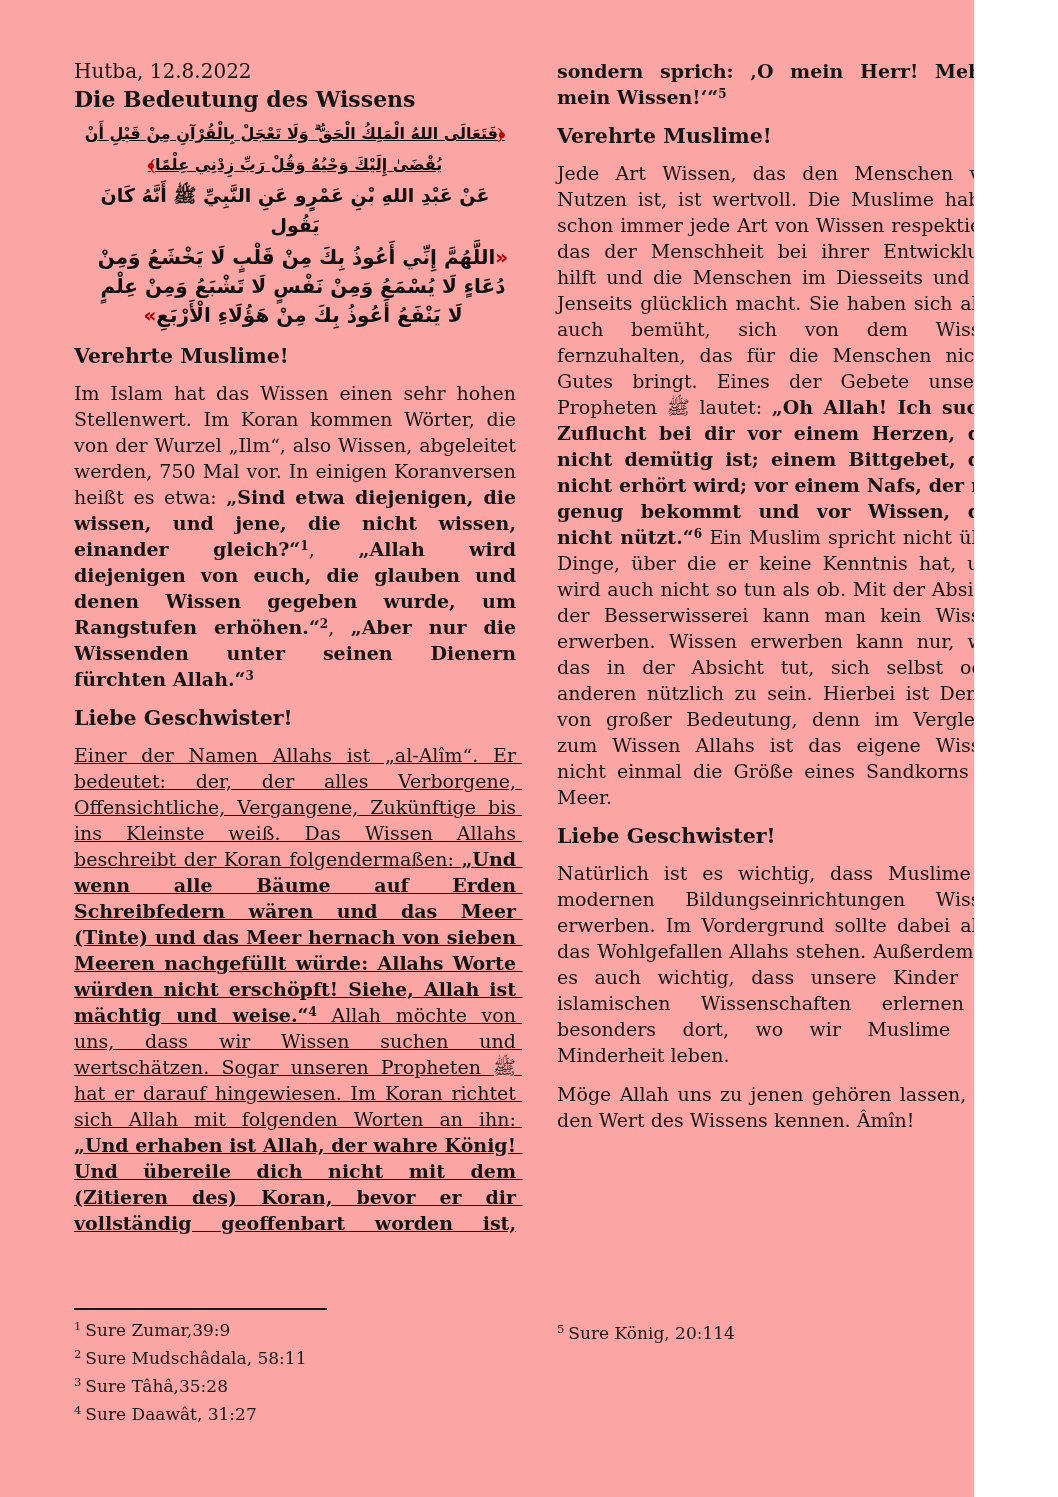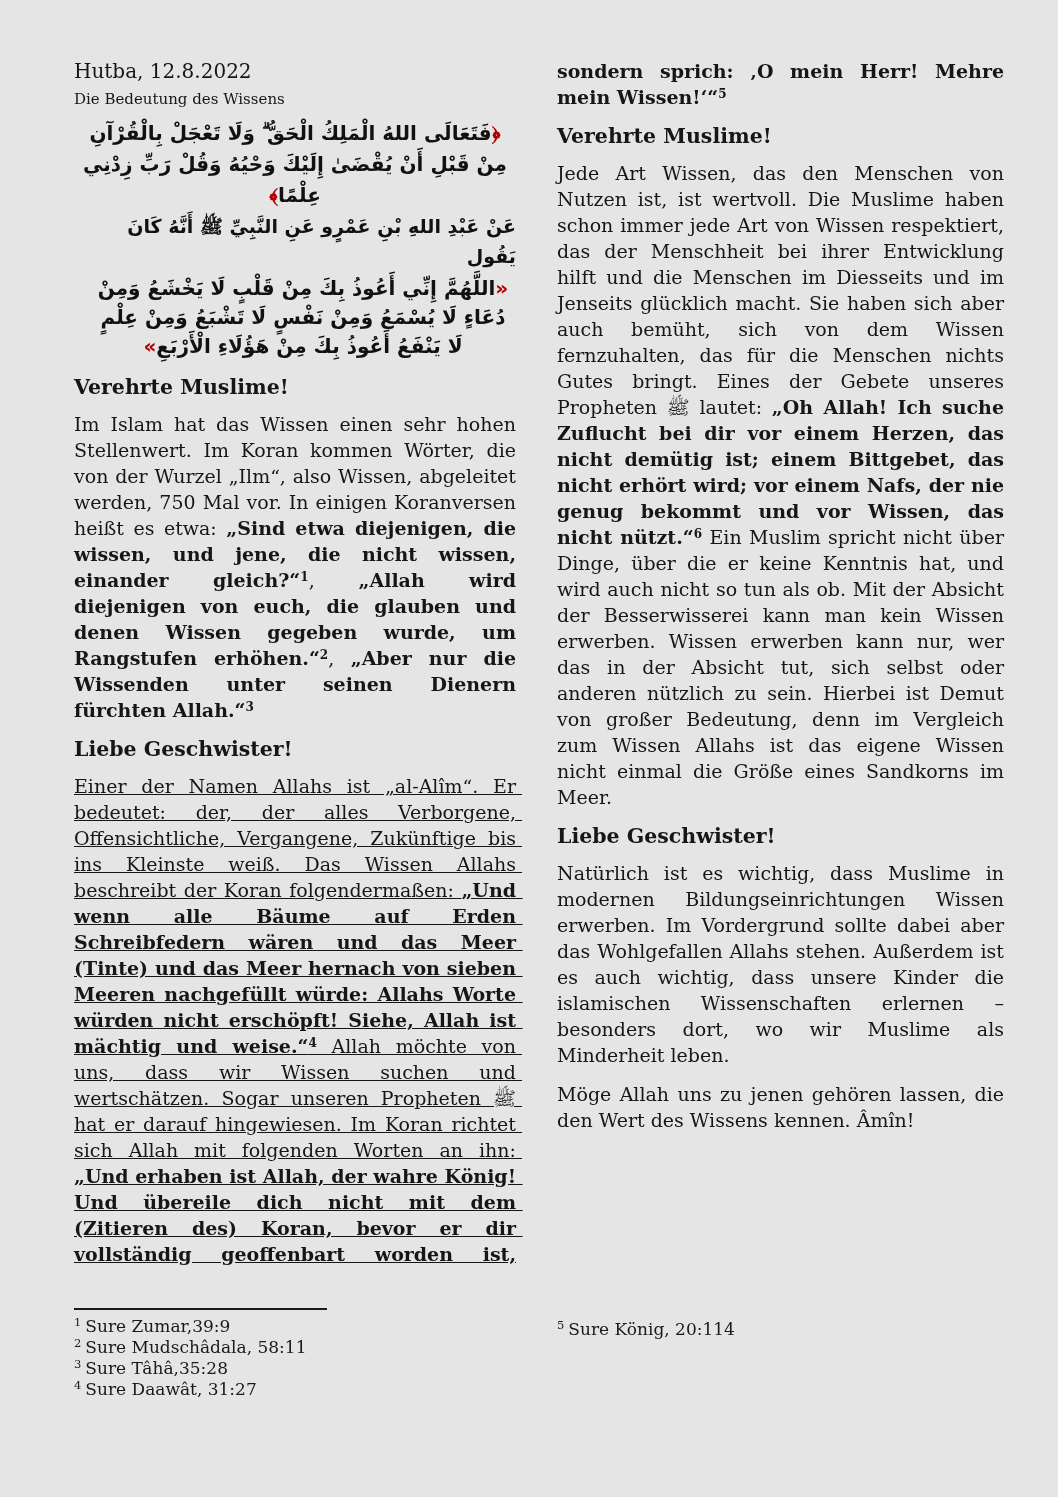--- a/index.html
+++ b/index.html
@@ -1,52 +1,52 @@
 <!DOCTYPE html>
 <html lang="de" style="--accent-red: #b20000; --text: #161616; --footnote-muted: #4f4f4f;"><head>
 <meta charset="utf-8">
 <style>
   html,body{margin:0;padding:0;background:#fff;}
   .sheet{
     position:relative;
-    width:1058px;height:1497px;
-    background:#e5e5e5;
+    width:974px;height:1497px;
+    background:#fca5a5;
     outline:1px solid #e9e9e9;
     font-family:"DejaVu Serif", serif;
     color:#161616;
     overflow:hidden;
   }
   .col{position:absolute;top:58px;}
   .col-left{left:74px;width:442px;}
   .col-right{left:557px;width:447px;}
 
   .date{font-size:20px;line-height:27px;margin:0;}
-  .title{font-size:15px;line-height:28px;font-weight:400;margin:0 0 5px 0;}
+  .title{font-size:22px;line-height:28px;font-weight:700;margin:0 0 5px 0;}
 
   .ar{
     direction:rtl;
     text-align:center;
     font-family:"DejaVu Sans", sans-serif;
     font-weight:700;
     color:#111;
   }
-  .verse{font-size:20px;line-height:31px;margin:3px 0 0 0;}
-  .isnad{font-size:19px;line-height:30px;margin:0;text-align:right;}
+  .verse{font-size:16px;line-height:31px;margin:3px 0 0 0;text-decoration:underline;}
+  .isnad{font-size:19px;line-height:30px;margin:0;}
   .hadith{font-size:20px;line-height:29px;margin:3px 0 8px 16px;}
   .red{color:var(--accent-red,#b20000);}
 
   h2.h{font-size:20.5px;line-height:26px;margin:13px 0 11px 0;font-weight:700;}
   p.de{font-size:19px;line-height:26px;margin:0 0 13px 0;text-align:justify;hyphens:none;}
   p.de:last-child{margin-bottom:0;}
   .flush-last{text-align-last:justify;text-decoration:underline;}
   .seg{white-space:pre-wrap;}
   .b{font-weight:700;}
   .sup{font-size:12px;position:relative;top:-6px;line-height:0;}
 
-  .fn-block{position:absolute;font-size:17px;line-height:19px;color:#1a1a1a;}
+  .fn-block{position:absolute;font-size:17px;line-height:26px;color:#1a1a1a;}
   .fn-left{left:74px;top:1308px;width:442px;}
   .fn-right{left:557px;top:1320px;width:447px;}
   .fn-rule{width:253px;height:0;border-top:2.5px solid #1a1a1a;margin:0 0 7px 0;}
   .fn .num{font-size:11.5px;position:relative;top:-6px;margin-right:4px;}
   .fn.muted{color:var(--footnote-muted,#4f4f4f);font-family:"Liberation Serif", serif;font-size:17.5px;}
 </style>
 </head>
 <body>
 
 <div class="sheet">

